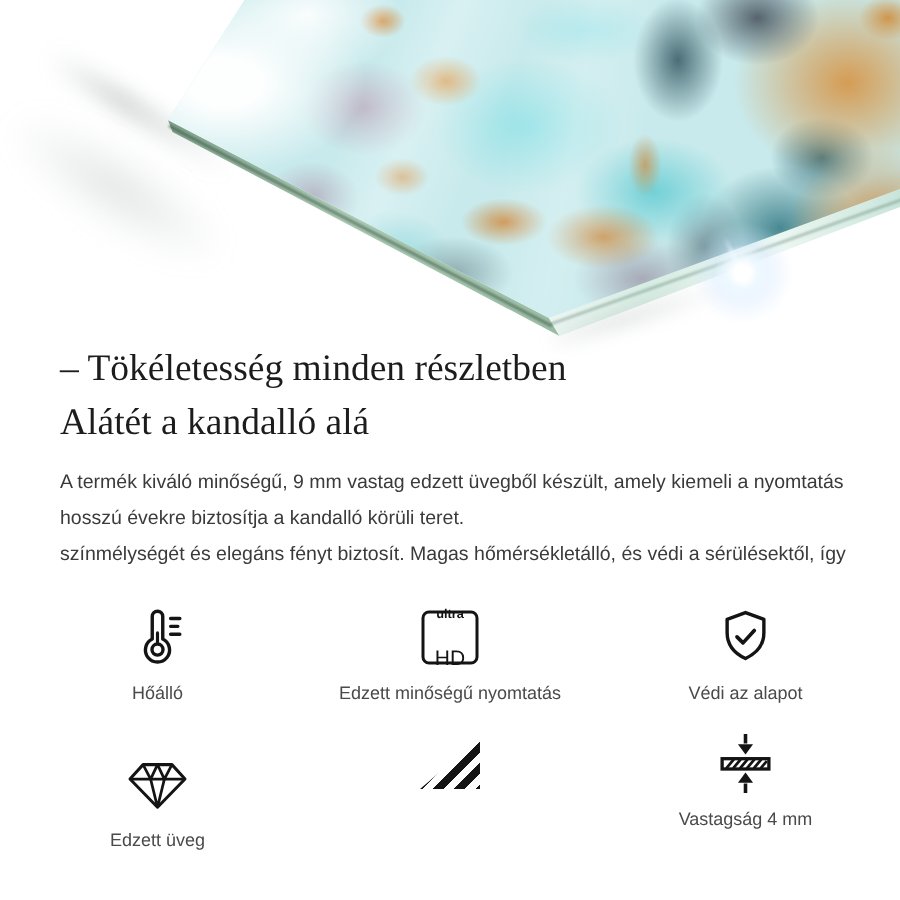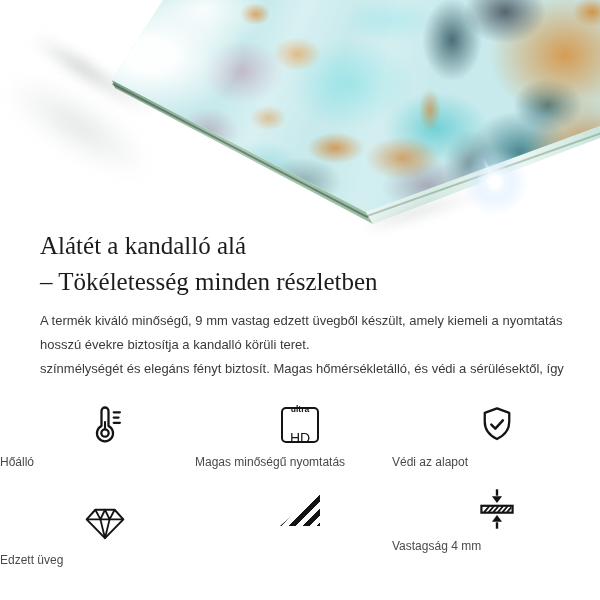--- a/index.html
+++ b/index.html
@@ -71,21 +71,21 @@
   .sparkle-ray-b{position:absolute;left:15px;top:41px;width:54px;height:2.5px;
     background:linear-gradient(to right,rgba(255,255,255,0),#ffffff 40% 60%,rgba(255,255,255,0));
     transform:rotate(64deg);filter:blur(.6px);}
 
   
   .headline{position:absolute;left:40px;top:228px;color:#1c1c1c;
     font-family:"Liberation Serif","DejaVu Serif",serif;font-size:25px;line-height:35.5px;font-weight:400;}
   .descr{position:absolute;left:40px;top:309px;color:#3a3a3a;font-size:13px;line-height:23.8px;}
 
   
-  .feature{position:absolute;width:210px;}
+  .feature{position:absolute;width:210px;text-align:center;}
   .f-c1r1{left:0;top:402px;} .f-c2r1{left:195px;top:402px;} .f-c3r1{left:392px;top:402px;}
   .f-c1r2{left:0;top:500px;} .f-c2r2{left:195px;top:486px;} .f-c3r2{left:392px;top:486px;}
   .icon-wrap{height:46px;display:flex;align-items:center;justify-content:center;}
   .feature-label{margin-top:7px;font-size:12px;color:#4a4a4a;}
   .hd-box{width:34px;height:32px;border:2.6px solid #141414;border-radius:5px;
     display:flex;flex-direction:column;align-items:center;justify-content:center;line-height:1;color:#141414;}
   .hd-box .t-ultra{font-size:8.5px;font-weight:700;}
   .hd-box .t-hd{font-size:14px;font-weight:400;margin-top:17px;}
   .stripes{width:40px;height:34px;
     clip-path:polygon(0 100%,100% 0,100% 100%);
@@ -107,22 +107,22 @@
     <div class="glass-top"></div>
     <div class="corner-shadow"></div>
     <div class="sparkle">
       <div class="sparkle-ray-a"></div>
       <div class="sparkle-ray-b"></div>
       <div class="sparkle-glow"></div>
     </div>
   </div>
 
   <div class="headline">
+    <div>– Tökéletesség minden részletben</div>
     <div>Alátét a kandalló alá</div>
-    <div>– Tökéletesség minden részletben</div>
   </div>
 
   <div class="descr">
     <div>A termék kiváló minőségű, 9 mm vastag edzett üvegből készült, amely kiemeli a nyomtatás</div>
     <div>hosszú évekre biztosítja a kandalló körüli teret.</div>
     <div>színmélységét és elegáns fényt biztosít. Magas hőmérsékletálló, és védi a sérülésektől, így</div>
   </div>
 
   <div>
 
@@ -138,21 +138,21 @@
       <div class="feature-label">Hőálló</div>
     </div>
 
     <div class="feature f-c2r1">
       <div class="icon-wrap">
         <div class="hd-box">
           <span class="t-ultra">ultra</span>
           <span class="t-hd">HD</span>
         </div>
       </div>
-      <div class="feature-label">Magas minőségű nyomtatás</div>
+      <div class="feature-label">Edzett minőségű nyomtatás</div>
     </div>
 
     <div class="feature f-c3r1">
       <div class="icon-wrap">
         <svg width="44" height="42" viewBox="0 0 48 48" fill="none">
           <path d="M24 5l14 5.2v10.1c0 9.3-6 15.9-14 19.7-8-3.8-14-10.4-14-19.7V10.2Z" stroke="#141414" stroke-width="2.6" stroke-linejoin="round"></path>
           <path d="M17.5 23.5l4.6 4.6 8.6-9.4" stroke="#141414" stroke-width="2.8" stroke-linecap="round" stroke-linejoin="round"></path>
         </svg>
       </div>
       <div class="feature-label">Védi az alapot</div>

